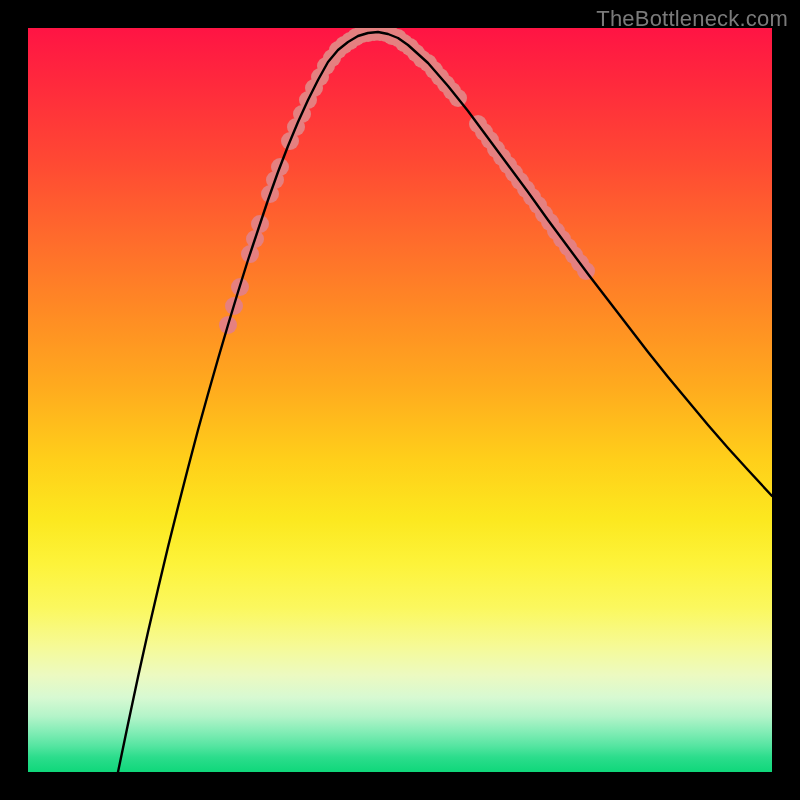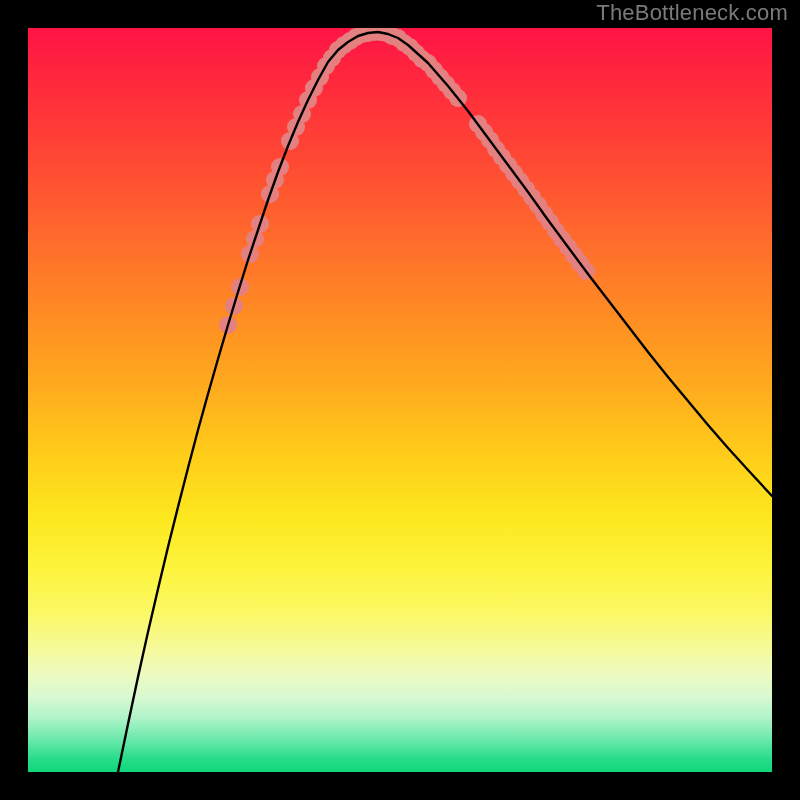--- a/index.html
+++ b/index.html
@@ -44,21 +44,21 @@
       #d7f9d2 90%,
       #b4f4c9 92.5%,
       #85edb7 94.5%,
       #55e5a1 96.5%,
       #2cdd8c 98%,
       #0fd77a 100%
     );
   }
   .watermark {
     position: absolute;
-    top: 0;
+    top: 6px;
     right: 12px;
     color: #7a7a7a;
     font-size: 22px;
     font-weight: 500;
     letter-spacing: 0.2px;
     user-select: none;
     text-align: right;
   }
   svg.curve {
     position: absolute;

